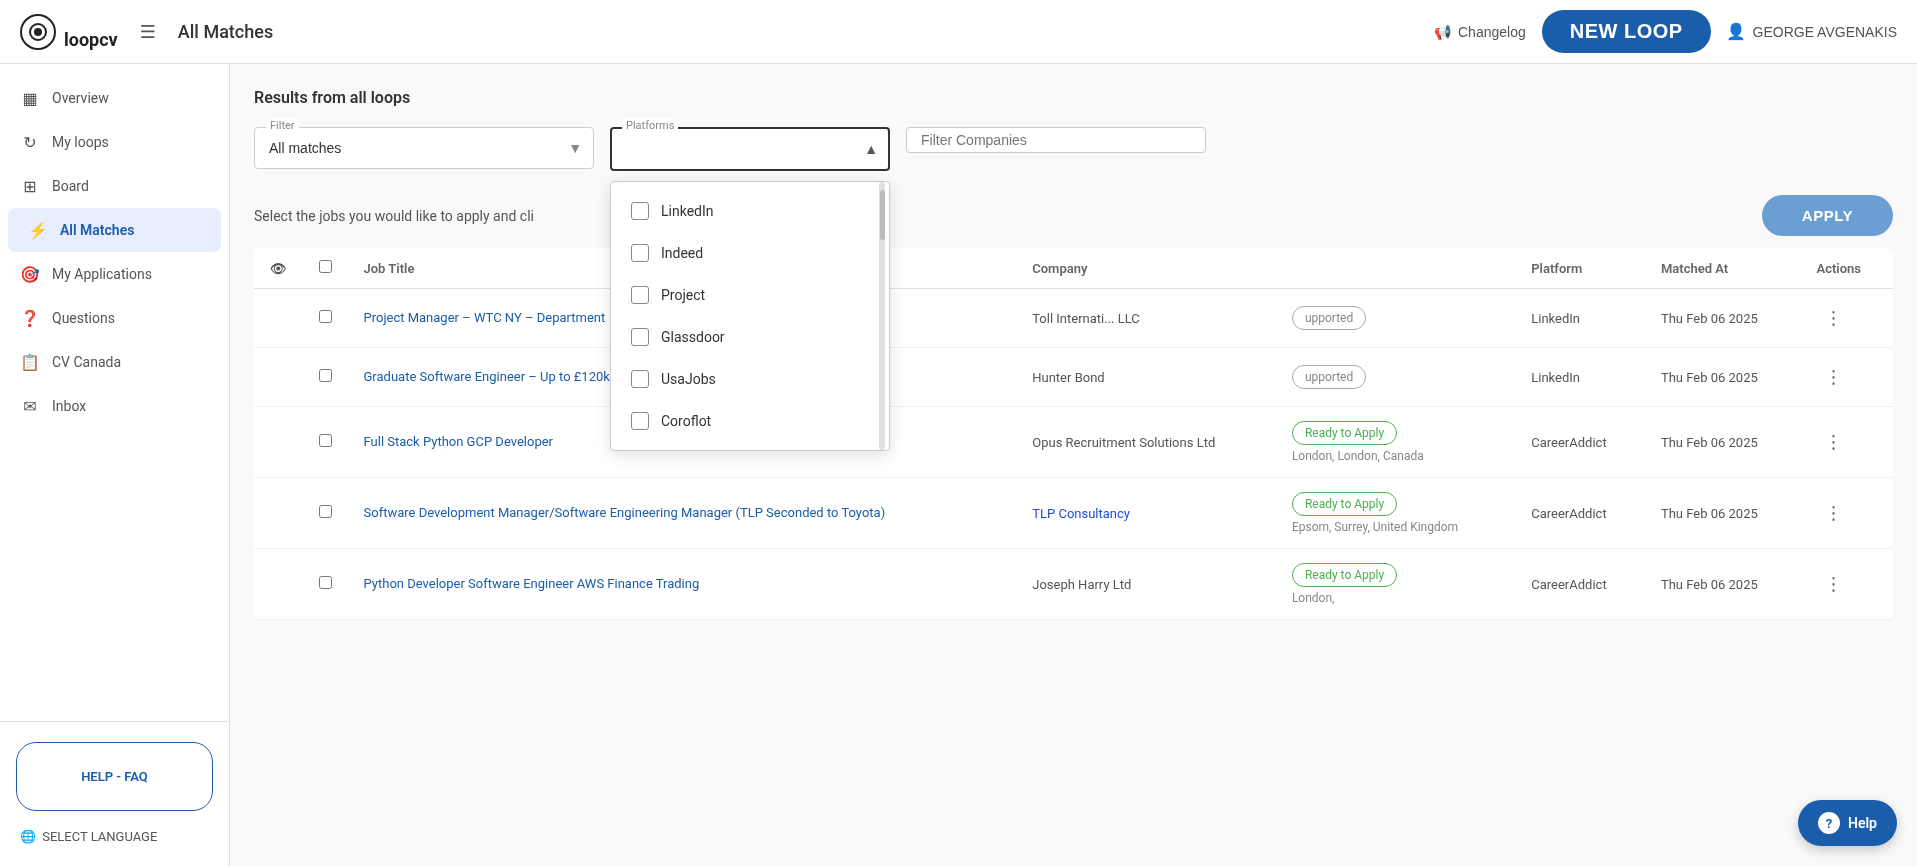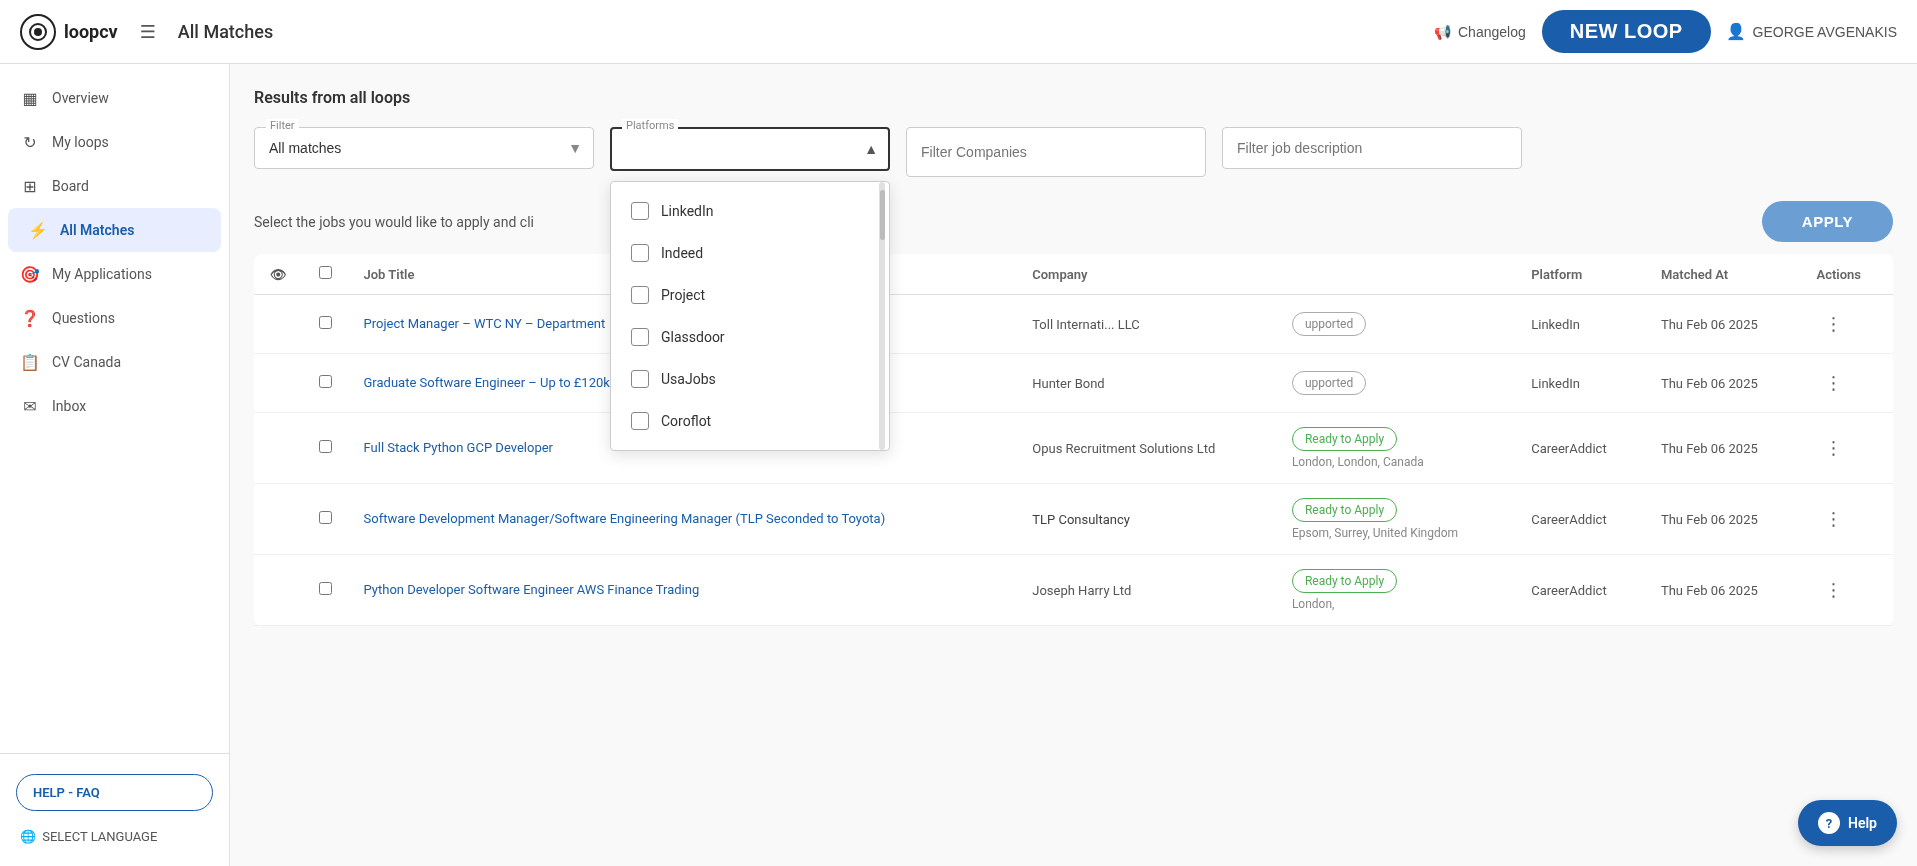--- a/index.html
+++ b/index.html
@@ -6,50 +6,50 @@
     body { font-family: -apple-system, BlinkMacSystemFont, 'Segoe UI', Roboto, sans-serif; background: #f5f5f5; color: #333; font-size: 14px; }
 
     
     .app-container { display: flex; flex-direction: column; height: 866px; width: 1917px; overflow: hidden; }
     .top-bar { display: flex; align-items: center; height: 64px; background: #fff; border-bottom: 1px solid #e0e0e0; padding: 0 20px; gap: 16px; flex-shrink: 0; }
     .main-area { display: flex; flex: 1; overflow: hidden; }
     .sidebar { width: 230px; background: #fff; border-right: 1px solid #e0e0e0; display: flex; flex-direction: column; padding: 12px 0; flex-shrink: 0; }
     .content { flex: 1; overflow-y: auto; background: #f9f9f9; padding: 24px; position: relative; }
 
     
-    .logo { display: flex; align-items: center; gap: 8px; font-weight: 700; font-size: 18px; color: #222; }
+    .logo { display: flex; align-items: flex-end; gap: 8px; font-weight: 700; font-size: 18px; color: #222; }
     .logo-icon { width: 36px; height: 36px; border: 2.5px solid #222; border-radius: 50%; display: flex; align-items: center; justify-content: center; }
     .logo-icon-inner { width: 18px; height: 18px; border: 2.5px solid #222; border-radius: 50%; position: relative; }
     .logo-icon-inner::after { content:''; position:absolute; top:3px;left:3px; width:8px;height:8px; background:#222; border-radius:50%;}
     .hamburger-btn { background: none; border: none; cursor: pointer; padding: 6px; color: #555; font-size: 18px; }
     .topbar-title { font-size: 18px; font-weight: 500; color: #333; flex: 1; }
     .changelog-btn { display: flex; align-items: center; gap: 6px; background: none; border: none; cursor: pointer; color: #555; font-size: 14px; }
     .new-loop-btn { background: #1a5dab; color: #fff; border: none; border-radius: 24px; padding: 10px 28px; font-size: 20px; font-weight: 700; cursor: pointer; letter-spacing: 0.5px; }
     .user-btn { display: flex; align-items: center; gap: 6px; background: none; border: none; cursor: pointer; color: #555; font-size: 14px; }
     .user-icon { font-size: 16px; }
 
     
     .sidebar-item { display: flex; align-items: center; gap: 12px; padding: 12px 20px; cursor: pointer; color: #555; font-size: 14px; border-radius: 0; }
     .sidebar-item.active { background: #e8eeff; color: #1a5dab; font-weight: 600; border-radius: 8px; margin: 0 8px; }
     .sidebar-item .icon { width: 20px; height: 20px; display: flex; align-items: center; justify-content: center; font-size: 16px; }
     .sidebar-bottom { margin-top: auto; border-top: 1px solid #e0e0e0; padding-top: 12px; }
-    .help-btn { margin: 8px 16px; border: 1.5px solid #1a5dab; border-radius: 20px; padding: 10px 16px; text-align: left; cursor: pointer; color: #1a5dab; font-size: 13px; font-weight: 600; }
+    .help-btn { margin: 8px 16px; border: 1.5px solid #1a5dab; border-radius: 20px; padding: 26px 16px; text-align: center; cursor: pointer; color: #1a5dab; font-size: 13px; font-weight: 600; }
     .lang-btn { display: flex; align-items: center; gap: 6px; padding: 10px 20px; cursor: pointer; color: #555; font-size: 13px; }
 
     
     .section-title { font-size: 16px; font-weight: 600; color: #333; margin-bottom: 20px; }
     .filters-row { display: flex; gap: 16px; margin-bottom: 24px; align-items: flex-start; position: relative; }
     .filter-select { border: 1px solid #ccc; border-radius: 4px; padding: 12px 40px 12px 14px; font-size: 14px; color: #333; background: #fff; min-width: 340px; cursor: pointer; appearance: none; outline: none; }
     .filter-select-arrow { position: absolute; right: 12px; top: 50%; transform: translateY(-50%); color: #888; pointer-events: none; }
 
     .platform-wrapper { position: relative; min-width: 280px; }
     .platform-input { border: 2px solid #333; border-radius: 4px; padding: 12px 40px 12px 14px; font-size: 14px; color: #333; background: #fff; width: 100%; cursor: pointer; outline: none; }
     .platform-input-arrow { position: absolute; right: 12px; top: 50%; transform: translateY(-50%); color: #555; pointer-events: none; }
 
-    .filter-companies { border: 1px solid #ccc; border-radius: 4px; padding: 16px 14px; font-size: 14px; color: #a21caf; background: #fff; min-width: 300px; outline: none; }
+    .filter-companies { border: 1px solid #ccc; border-radius: 4px; padding: 4px 14px; font-size: 14px; color: #a21caf; background: #fff; min-width: 300px; outline: none; }
     .filter-description { border: 1px solid #ccc; border-radius: 4px; padding: 12px 14px; font-size: 14px; color: #aaa; background: #fff; min-width: 300px; outline: none; }
 
     
     .dropdown-overlay { position: absolute; top: 54px; left: 355px; background: #fff; border: 1px solid #ccc; border-radius: 4px; box-shadow: 0 4px 16px rgba(0,0,0,0.12); z-index: 100; width: 280px; padding: 8px 0; }
     .dropdown-item { display: flex; align-items: center; gap: 12px; padding: 12px 20px; cursor: pointer; font-size: 14px; color: #333; }
     .dropdown-checkbox { width: 18px; height: 18px; border: 1.5px solid #888; border-radius: 3px; display: flex; align-items: center; justify-content: center; flex-shrink: 0; }
     .dropdown-scrollbar { width: 8px; background: #e0e0e0; border-radius: 4px; position: absolute; right: 0; top: 20%; bottom: 20%; }
     .apply-btn { background: #6b9fd4; color: #fff; border: none; border-radius: 24px; padding: 12px 40px; font-size: 15px; font-weight: 600; cursor: pointer; letter-spacing: 0.5px; }
 
     
@@ -186,23 +186,20 @@
             <div class="dropdown-scrollbar" style="position:absolute;right:4px;top:0;bottom:0;width:6px;display:flex;flex-direction:column;align-items:center;padding-top:8px;">
               <div style="width:5px;height:50px;background:#bbb;border-radius:3px;"></div>
             </div>
           </div>
         </div>
 
         <div class="input-rel">
           <input type="text" class="filter-companies" placeholder="Filter Companies" style="">
         </div>
 
-        <div class="input-rel">
-          <input type="text" class="filter-description" placeholder="Filter job description" style="">
-        </div>
       </div>
 
       <div style="display:flex; justify-content:space-between; align-items:center; margin-bottom:12px;">
         <span style="color:#555;font-size:14px;">Select the jobs you would like to apply and cli</span>
         <button class="apply-btn">APPLY</button>
       </div>
 
       <table class="jobs-table">
         <thead>
           <tr>
@@ -257,21 +254,21 @@
         <div style="font-size:12px;color:#888;margin-top:4px;">London, London, Canada</div>
       </td>
       <td style="color:#555;">CareerAddict</td>
       <td style="color:#555;">Thu Feb 06 2025</td>
       <td><button class="three-dot-btn">⋮</button></td>
     </tr>
             <tr>
       <td class="checkbox-cell"></td>
       <td class="checkbox-cell"><input type="checkbox" style=""></td>
       <td><a href="#" class="job-link">Software Development Manager/Software Engineering Manager (TLP Seconded to Toyota)</a></td>
-      <td style="color:#404040;">TLP Consultancy</td>
+      <td style="color:#1d4ed8;">TLP Consultancy</td>
       <td>
         <span class="badge ready">Ready to Apply</span>
         <div style="font-size:12px;color:#888;margin-top:4px;">Epsom, Surrey, United Kingdom</div>
       </td>
       <td style="color:#555;">CareerAddict</td>
       <td style="color:#555;">Thu Feb 06 2025</td>
       <td><button class="three-dot-btn">⋮</button></td>
     </tr>
             <tr>
       <td class="checkbox-cell"></td>

